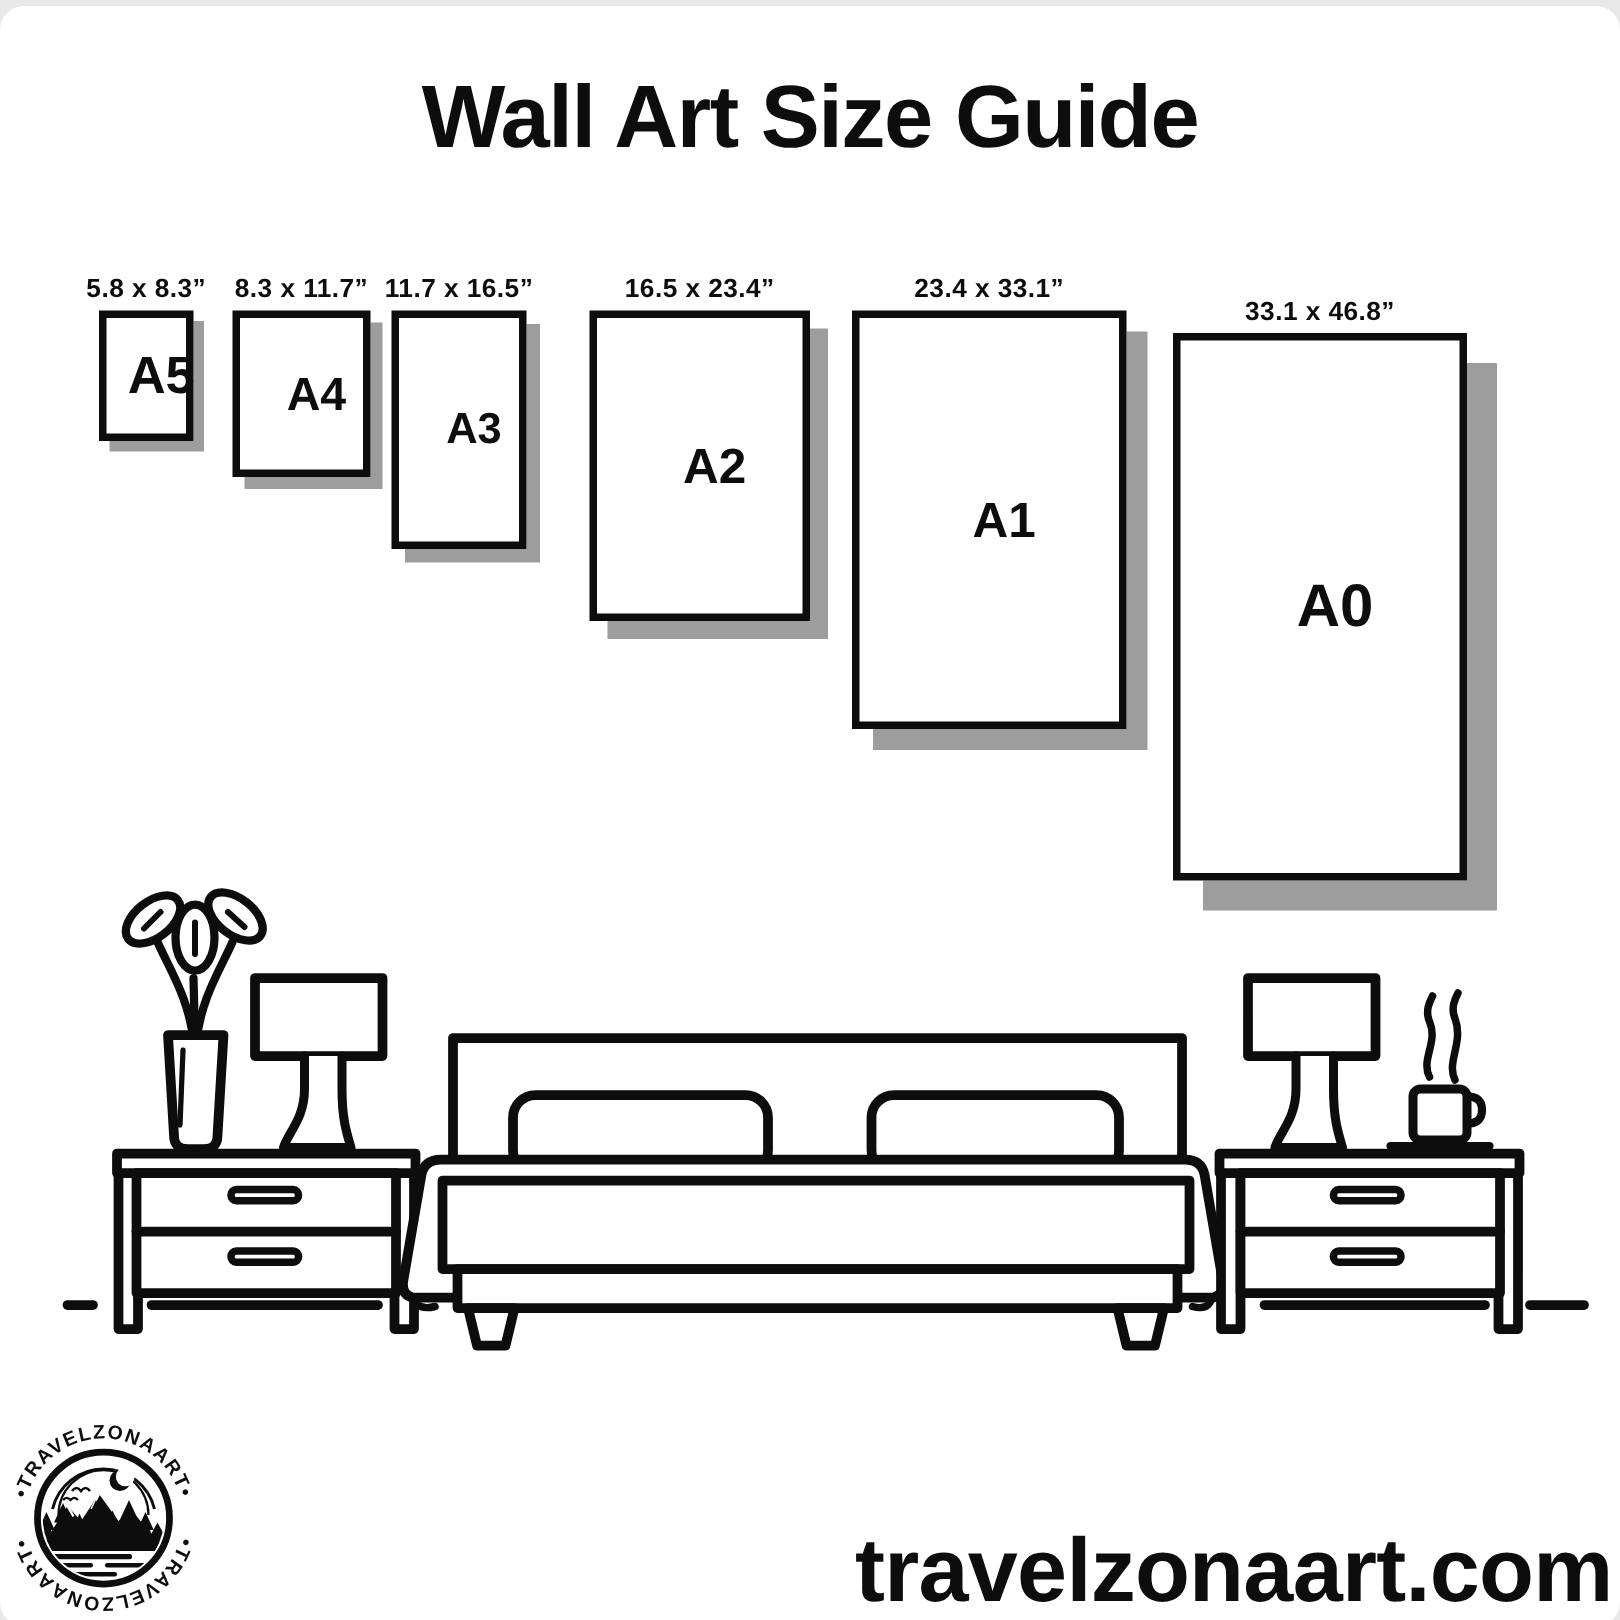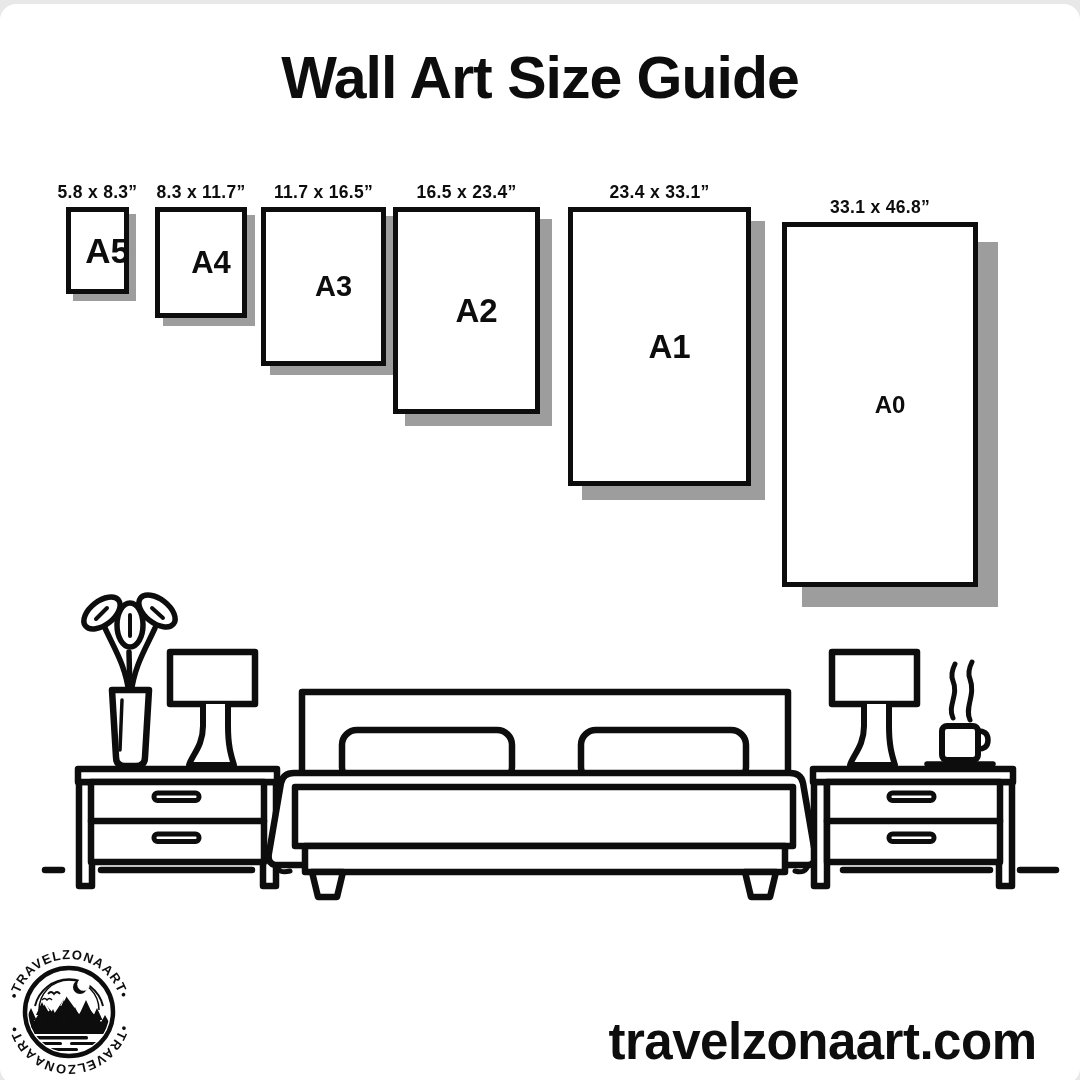--- a/index.html
+++ b/index.html
@@ -25,37 +25,37 @@
   }
   .dims{
     position:absolute;bottom:calc(100% + 9px);left:50%;transform:translateX(-50%);
     white-space:nowrap;font-size:17.5px;font-weight:bold;letter-spacing:.3px;color:var(--ink);
   }
   .size-name{font-weight:bold;color:var(--ink);}
   .a5{left:66px;top:203px;width:63px;height:87px;box-shadow:7px 7px 0 var(--shadow);}
   .a5 .size-name{font-size:35px;}
   .a4{left:155px;top:203px;width:92px;height:111px;box-shadow:8px 8px 0 var(--shadow);}
   .a4 .size-name{font-size:31px;}
-  .a3{left:261px;top:203px;width:125px;height:159px;box-shadow:9px 9px 0 var(--shadow);justify-content:center;}
+  .a3{left:261px;top:203px;width:90px;height:159px;box-shadow:9px 9px 0 var(--shadow);justify-content:center;}
   .a3 .size-name{font-size:29px;}
   .a2{left:393px;top:203px;width:147px;height:207px;box-shadow:12px 12px 0 var(--shadow);}
   .a2 .size-name{font-size:33px;text-align:center;}
   .a1{left:568px;top:203px;width:183px;height:279px;box-shadow:14px 14px 0 var(--shadow);}
   .a1 .size-name{font-size:33px;}
   .a0{left:782px;top:218px;width:196px;height:365px;box-shadow:20px 20px 0 var(--shadow);}
-  .a0 .size-name{font-size:24px;}
+  .a0 .size-name{font-size:40px;}
   
   .bedroom{position:absolute;left:30px;top:575px;width:1030px;height:330px;color:var(--ink);}
   .bedroom *{vector-effect:none;}
   
   .logo{position:absolute;left:4px;top:930px;width:130px;height:150px;color:var(--ink);}
   .logo text{font-family:"Liberation Sans",sans-serif;}
   .website{
     position:absolute;top:1008px;left:565px;width:515px;text-align:center;
-    font-size:51px;font-weight:bold;letter-spacing:-.5px;color:var(--ink);
+    font-size:60px;font-weight:bold;letter-spacing:-.5px;color:var(--ink);
   }
 </style>
 </head>
 <body>
 
 <div class="canvas">
 
   <div class="title">Wall Art Size Guide</div>
 
   <div>

